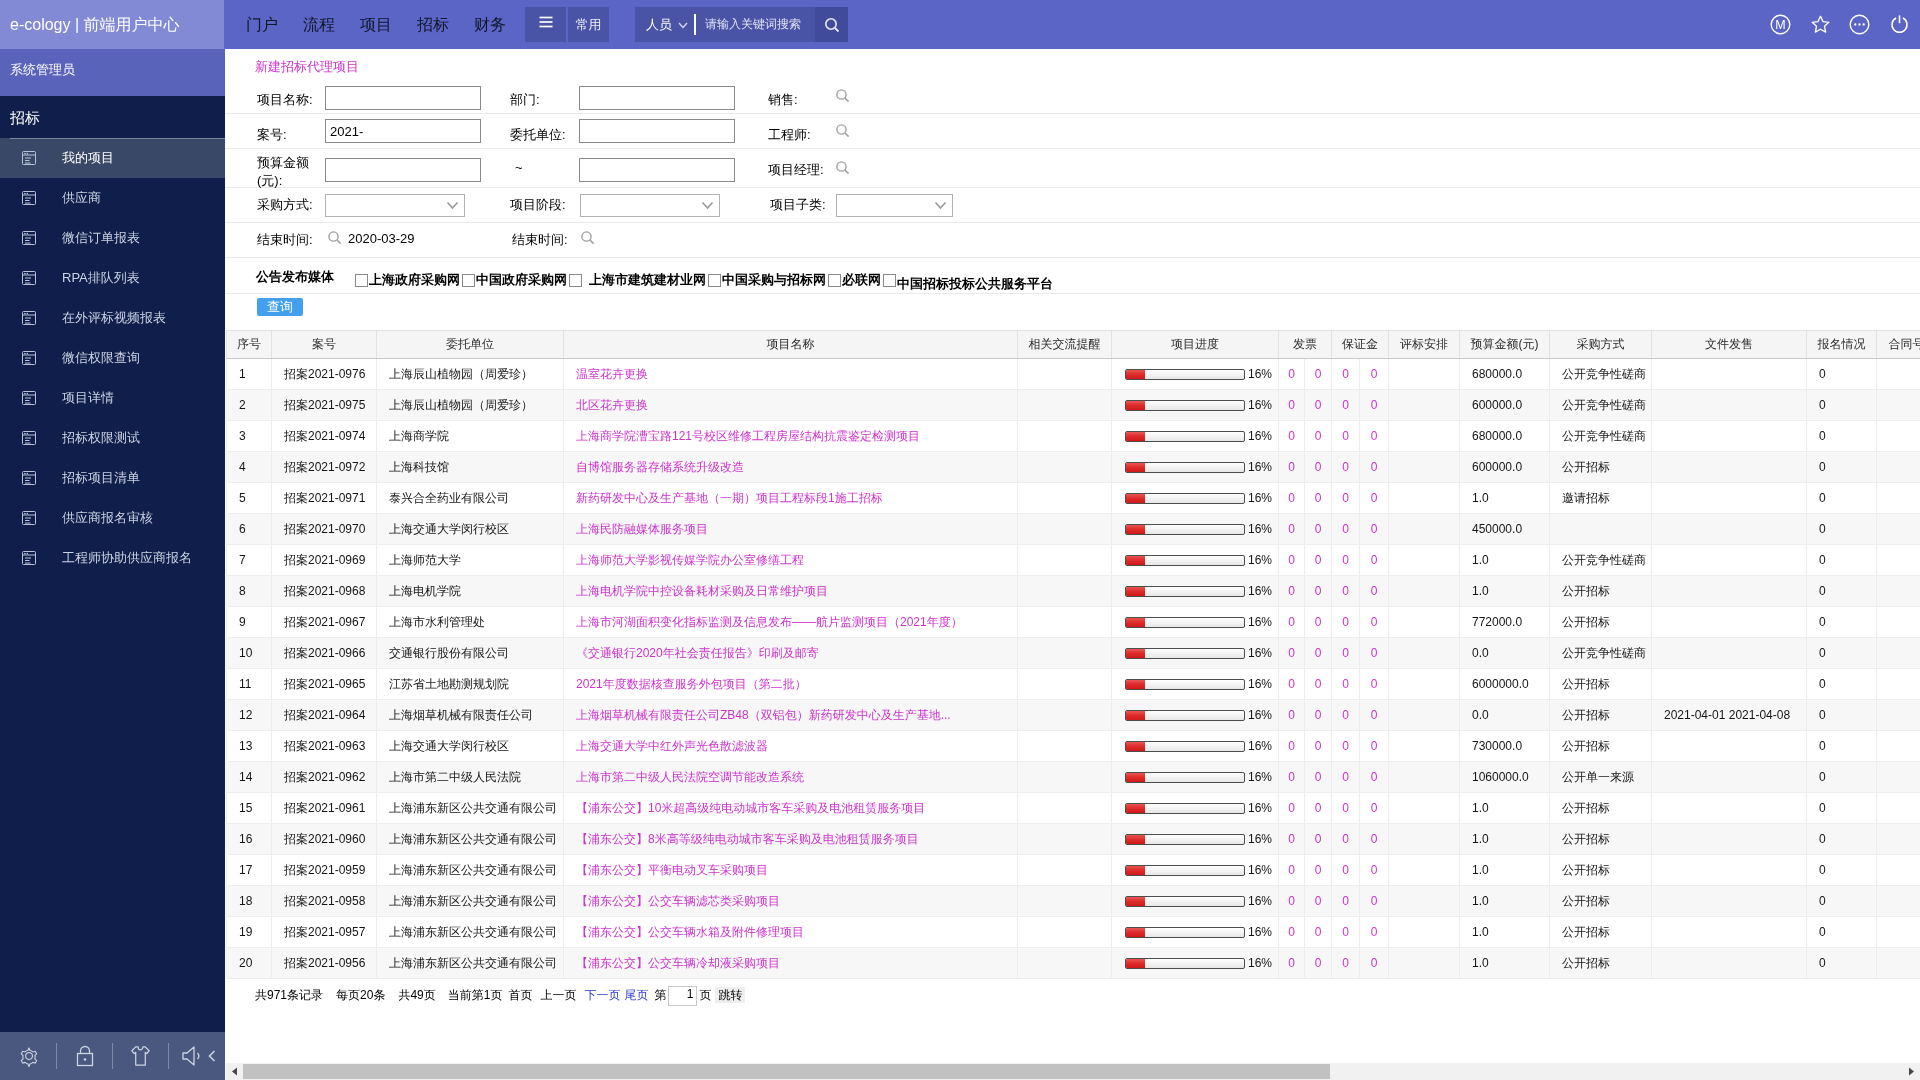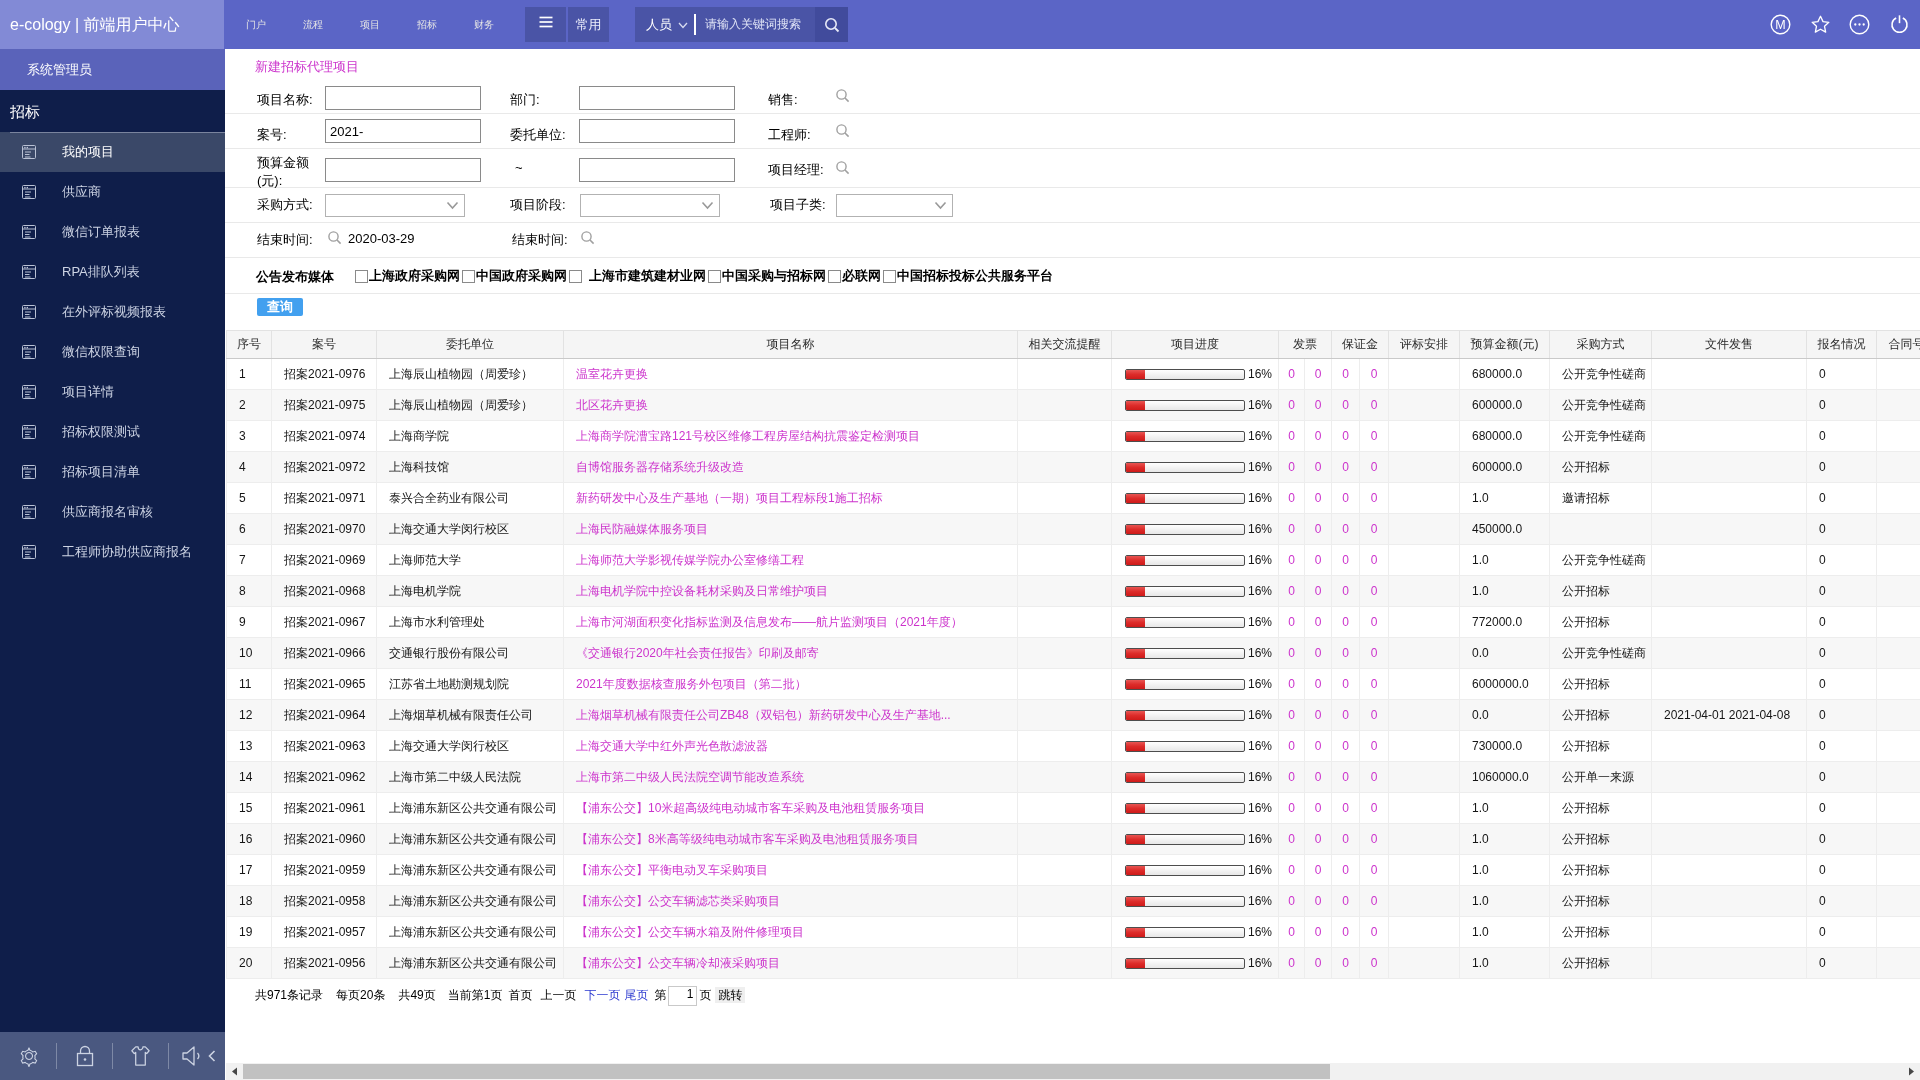--- a/index.html
+++ b/index.html
@@ -1,24 +1,24 @@
 <!DOCTYPE html>
 <html><head><meta charset="utf-8">
 <style>
 *{margin:0;padding:0;box-sizing:border-box}
 html,body{width:1920px;height:1080px;overflow:hidden;font-family:"Liberation Sans",sans-serif;background:#fff}
 .abs{position:absolute}
 #topbar{position:absolute;left:0;top:0;width:1920px;height:49px;background:#5b65c6}
 #logo{position:absolute;left:0;top:0;width:224px;height:49px;background:#828ad6;color:#fff;font-size:16px;line-height:49px;padding-left:10px;white-space:nowrap}
-.nav{position:absolute;top:0;height:49px;line-height:49px;font-size:10px;color:#e5e5e5}
+.nav{position:absolute;top:0;height:49px;line-height:49px;font-size:16px;color:#0f172a}
 .tbtn{position:absolute;top:7px;height:35px;background:#4a54a6;color:#eceefb;text-align:center;line-height:35px;font-size:13px}
 #sbar{position:absolute;left:635px;top:7px;width:213px;height:35px;background:#4a54a6;color:#e6e9f8;font-size:13px}
 #sbtn{position:absolute;right:0;top:0;width:33px;height:35px;background:#414b9c}
 #sidebar{position:absolute;left:0;top:49px;width:225px;height:1031px;background:#0f1e4a}
-#sysband{height:41px;background:#5a63ba;color:#fff;font-size:13px;line-height:41px;padding-left:27px}
+#sysband{height:47px;background:#5a63ba;color:#fff;font-size:13px;line-height:41px;padding-left:10px}
 #sectitle{color:#fff;font-size:15px;padding:13px 0 0 10px;height:42px}
 .mitem{position:relative;height:40px;line-height:40px;color:#ccd3e3;font-size:13px}
 .mitem .mi{position:absolute;left:21px;top:12px}
 .mitem .mt{position:absolute;left:62px;top:0}
 .msel{background:#3a4868;color:#fff}
 .mline{position:absolute;left:10px;top:0;width:215px;height:1px;background:#7a849e}
 #sidefoot{position:absolute;left:0;bottom:0;width:225px;height:48px;background:#4a5880}
 #sidefoot .sep{position:absolute;top:11px;width:1px;height:26px;background:#8property}
 #main{position:absolute;left:225px;top:49px;width:1695px;height:1031px;background:#fff}
 .hr{position:absolute;left:0;width:1695px;height:1px;background:#e9e9e9}
@@ -338,23 +338,23 @@
       <span class="lbl blbl" style="position:static;margin:0 2px 0 1px">上海政府采购网</span>
       <span class="cb"></span>
       <span class="lbl blbl" style="position:static;margin:0 2px 0 1px">中国政府采购网</span>
       <span class="cb"></span>
       <span class="lbl blbl" style="position:static;margin:0 2px 0 7px">上海市建筑建材业网</span>
       <span class="cb"></span>
       <span class="lbl blbl" style="position:static;margin:0 2px 0 1px">中国采购与招标网</span>
       <span class="cb"></span>
       <span class="lbl blbl" style="position:static;margin:0 2px 0 1px">必联网</span>
       <span class="cb"></span>
-      <span class="lbl blbl" style="position:static;margin:0 2px 0 1px">中国招标投标公共服务平台</span>
-    </div>
-<div class="abs" style="left:32px;top:248.5px;width:46px;height:18px;background:#42a0ef;border-radius:2px;color:#fff;font-size:13px;font-weight:bold;text-align:center;line-height:18px">查询</div>
+      <span class="lbl blbl" style="position:static;margin:8px 2px 0 1px">中国招标投标公共服务平台</span>
+    </div>
+<div class="abs" style="left:32px;top:248.5px;width:46px;height:18px;background:#42a0ef;border-radius:2px;color:#fff;font-size:13px;font-weight:normal;text-align:center;line-height:18px">查询</div>
 </div>
 <div class="abs" style="left:226px;top:330px;width:1694px;height:650px;overflow:hidden">
     <table style="width:1710px">
       <colgroup>
         <col style="width:45px">
         <col style="width:105px">
         <col style="width:187px">
         <col style="width:454px">
         <col style="width:94px">
         <col style="width:167px">

